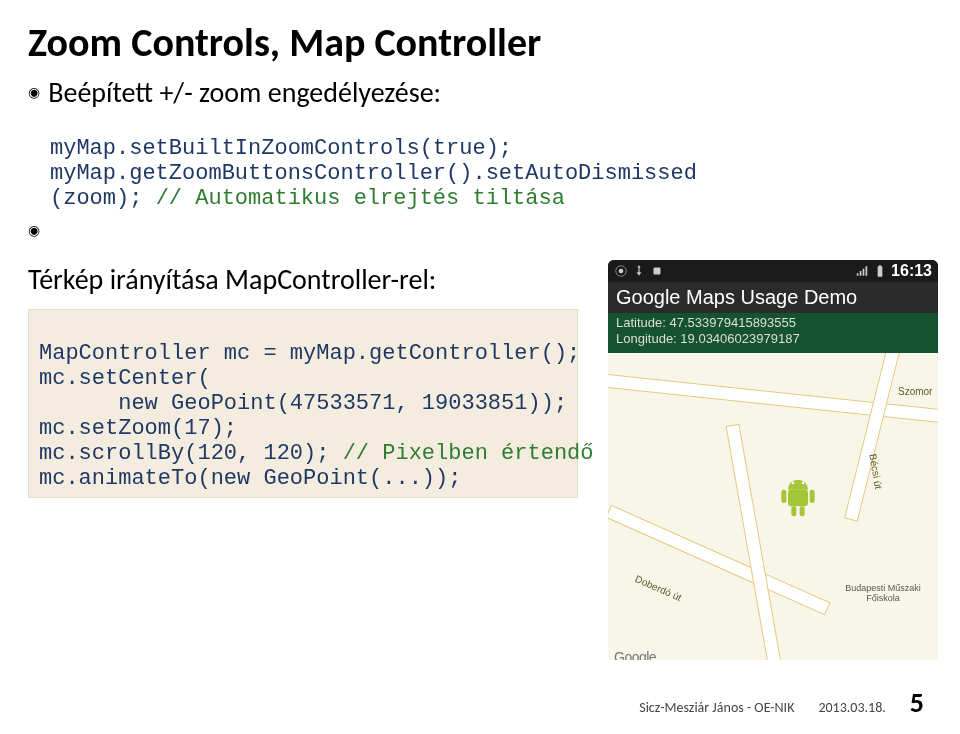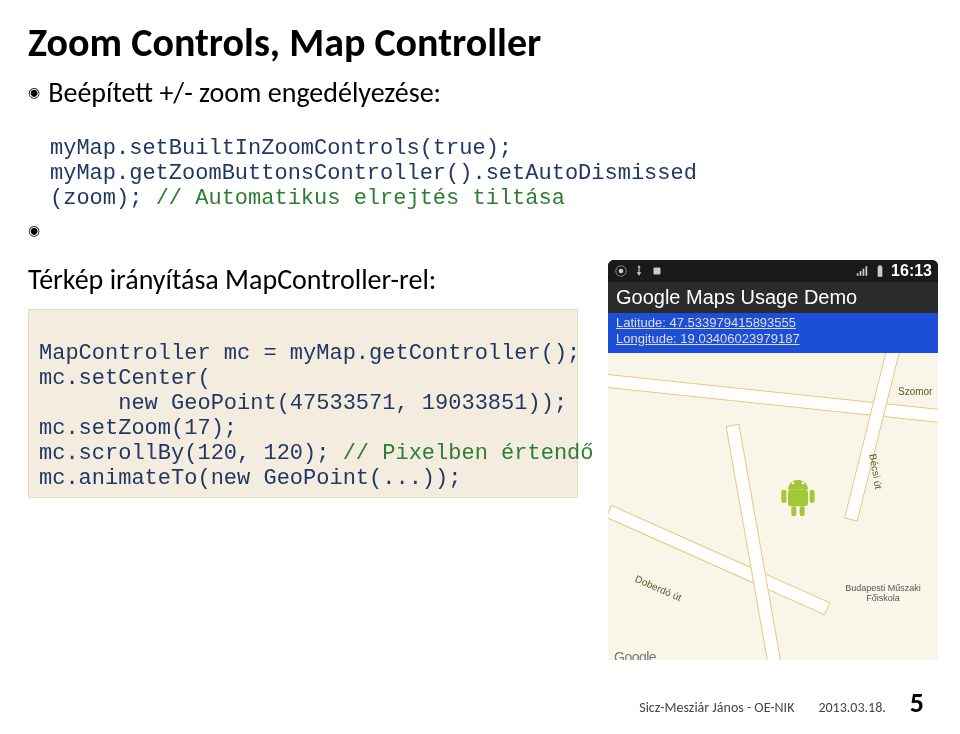--- a/index.html
+++ b/index.html
@@ -87,26 +87,25 @@
   .sb-left { display: flex; gap: 4px; align-items: center; }
   .sb-right { display: flex; gap: 4px; align-items: center; }
   .ic { width: 14px; height: 14px; display: inline-block; }
   .app-title {
     background: #2b2b2b;
     font-size: 20px;
     padding: 4px 8px;
     color: #fff;
   }
   .latlon {
-    background: #1d4ed8;
+    background: #14532d;
     font-size: 13px;
     padding: 2px 8px 6px 8px;
     line-height: 16px;
     color: #ddd;
-    text-decoration: underline;
   }
   .maparea {
     position: relative;
     flex: 1;
     background: #F8F6E8;
     height: 316px;
     overflow: hidden;
   }
   .road {
     position: absolute;

